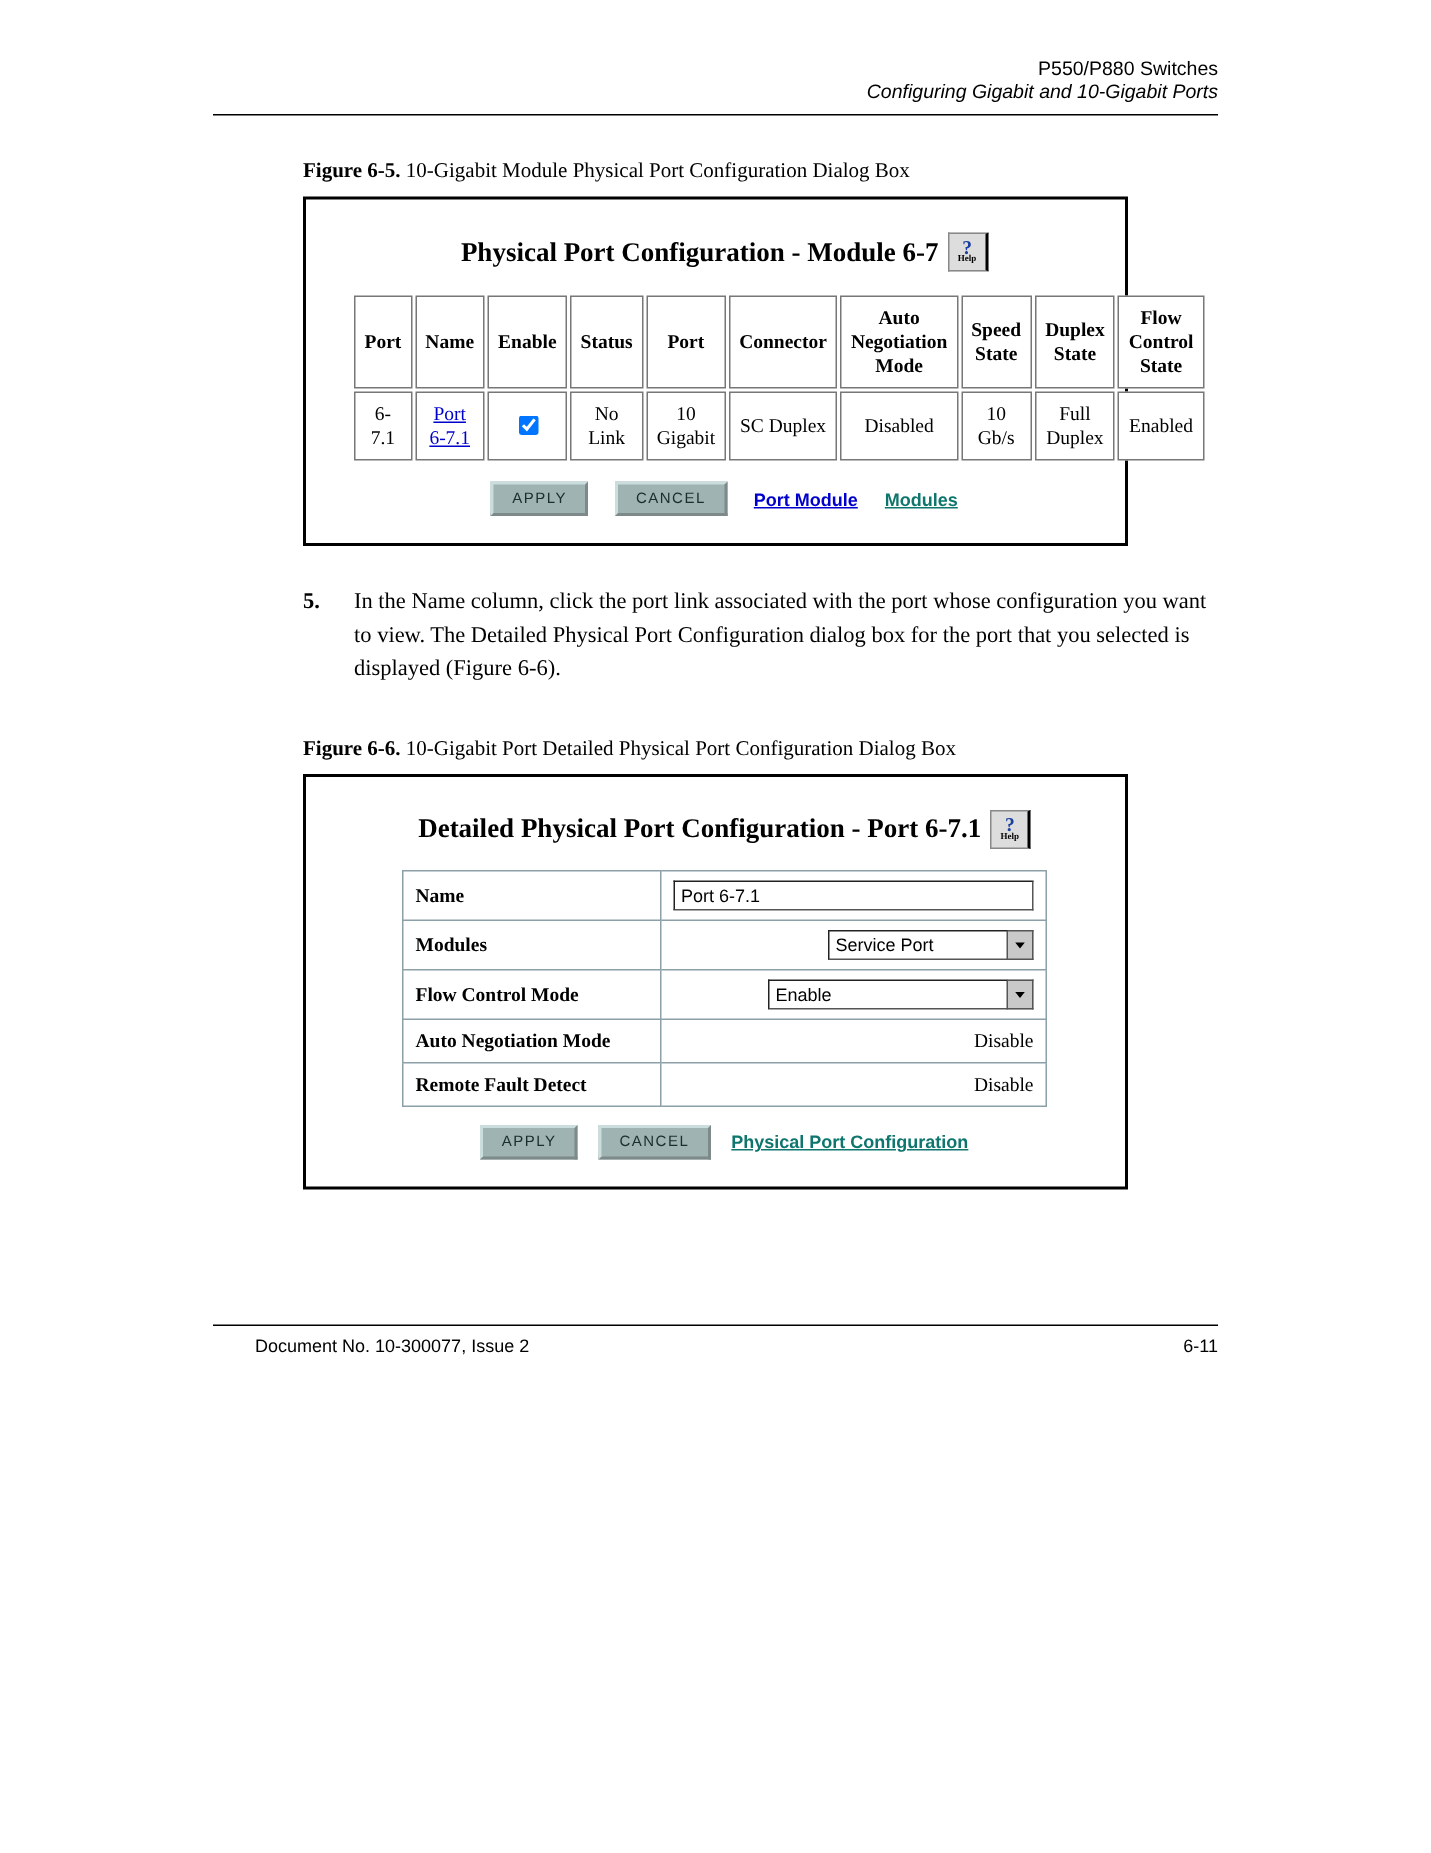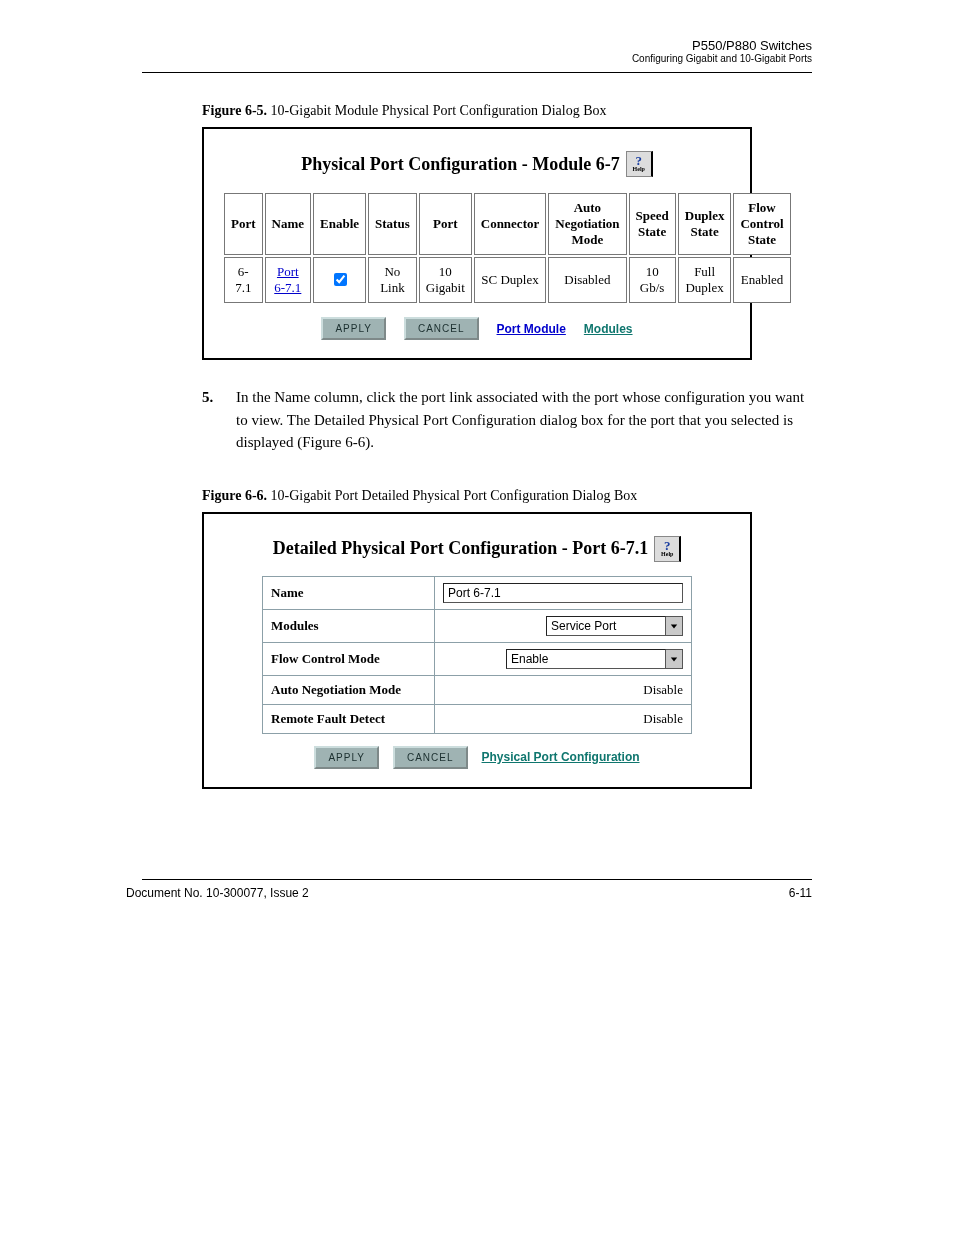--- a/index.html
+++ b/index.html
@@ -1,24 +1,24 @@
 <!DOCTYPE html>
 <html><head>
 <meta charset="utf-8">
 <style>
   html,body{margin:0;padding:0;background:#fff;color:#000;font-family:"Times New Roman",serif}
   .page{width:798px;margin:0 auto;position:relative}
   .rule{border:none;border-top:1.5px solid #000;margin:0 64px}
   .header-block{padding-top:38px}
   .header-right{text-align:right;margin:0 64px 8px 64px;font-family:Arial,Helvetica,sans-serif}
   .header-right .line1{font-size:13px}
-  .header-right .line2{font-size:10px}
+  .header-right .line2{font-style:italic;font-size:13px}
   .fig-label{margin:30px 68px 8px 124px;font-size:14px}
   .fig-label b{font-weight:bold}
-  .shot{margin:0 124px;border:2px solid #000;background:#fff;padding:18px 18px 18px 18px}
+  .shot{margin:0 124px;border:2px solid #000;background:#fff;padding:18px 18px 18px 30px}
   .shot-title{display:flex;align-items:center;justify-content:center;gap:6px;margin:4px 0 14px 0}
   .shot-title span{font-family:"Times New Roman",serif;font-size:18px;font-weight:bold}
   .help-icon{display:inline-flex;flex-direction:column;align-items:center;justify-content:center;width:24px;height:24px;border:1px solid #888;background:#ddd;border-right:2px solid #000;font-family:Arial,sans-serif}
   .help-icon .q{color:#1a3ea0;font-weight:bold;font-size:13px;line-height:10px}
   .help-icon .h{font-size:6px;color:#000;line-height:6px}
   table.port{border-collapse:separate;border-spacing:2px;margin:0 auto;font-family:"Times New Roman",serif;font-size:13px}
   table.port th,table.port td{border:1px solid #777;padding:6px 6px;text-align:center;background:#fff}
   table.port th{font-weight:bold}
   .link{color:#0000cc;text-decoration:underline}
   .vlink{color:#0f766e;text-decoration:underline;font-weight:bold}
@@ -33,21 +33,21 @@
   table.detail{border-collapse:collapse;width:100%;font-family:"Times New Roman",serif;font-size:13px}
   table.detail td{border:1px solid #8ca0a8;padding:6px 8px;background:#fff}
   table.detail td.lab{width:165px;font-weight:bold}
   table.detail td.val{text-align:right}
   .fld{display:inline-block;border:1px solid #555;border-top-color:#222;border-left-color:#222;background:#fff;font-family:Arial,sans-serif;font-size:12px;padding:2px 4px;text-align:left}
   .sel{display:inline-flex;align-items:stretch}
   .sel .fld{min-width:110px}
   .sel .arrow{width:16px;background:#c9c9c9;border:1px solid #555;border-left:none;display:flex;align-items:center;justify-content:center}
   .sel .arrow svg{width:8px;height:8px}
   .footer-block{margin-top:90px}
-  .footer-bar{display:flex;justify-content:space-between;margin:6px 64px 0 48px;font-family:Arial,Helvetica,sans-serif;font-size:12px}
+  .footer-bar{display:flex;justify-content:space-between;margin:6px 64px 0 92px;font-family:Arial,Helvetica,sans-serif;font-size:12px}
 </style>
 </head>
 <body>
 
 <div class="page">
   <div class="header-block">
     <div class="header-right">
       <div class="line1">P550/P880 Switches</div>
       <div class="line2">Configuring Gigabit and 10-Gigabit Ports</div>
     </div>

